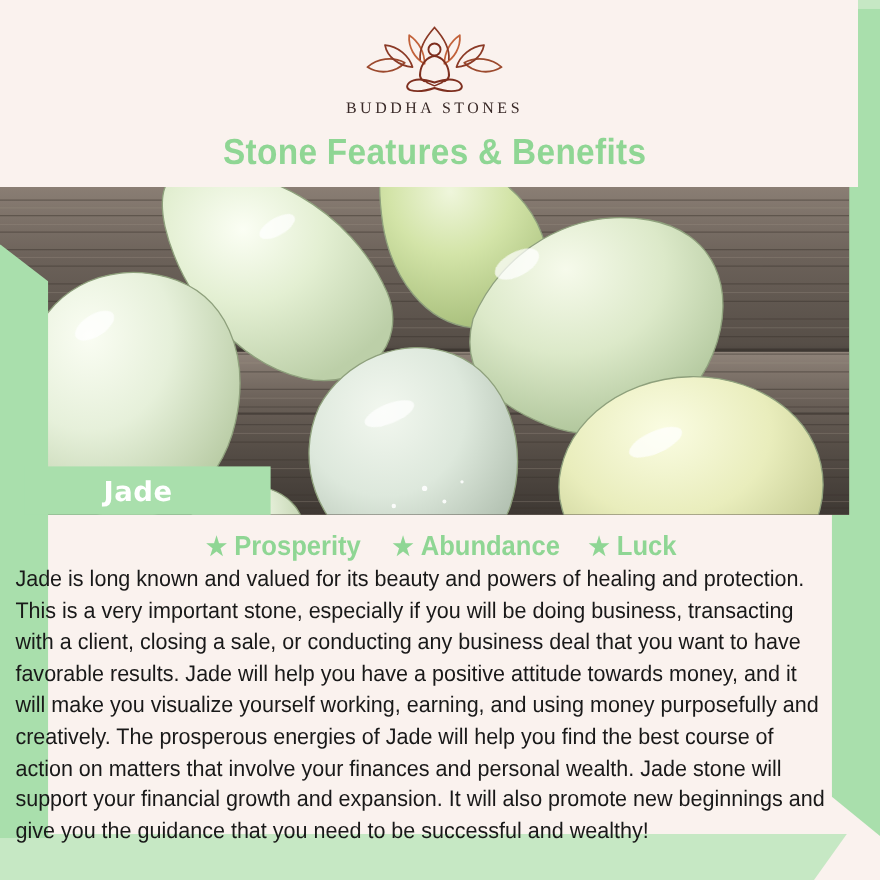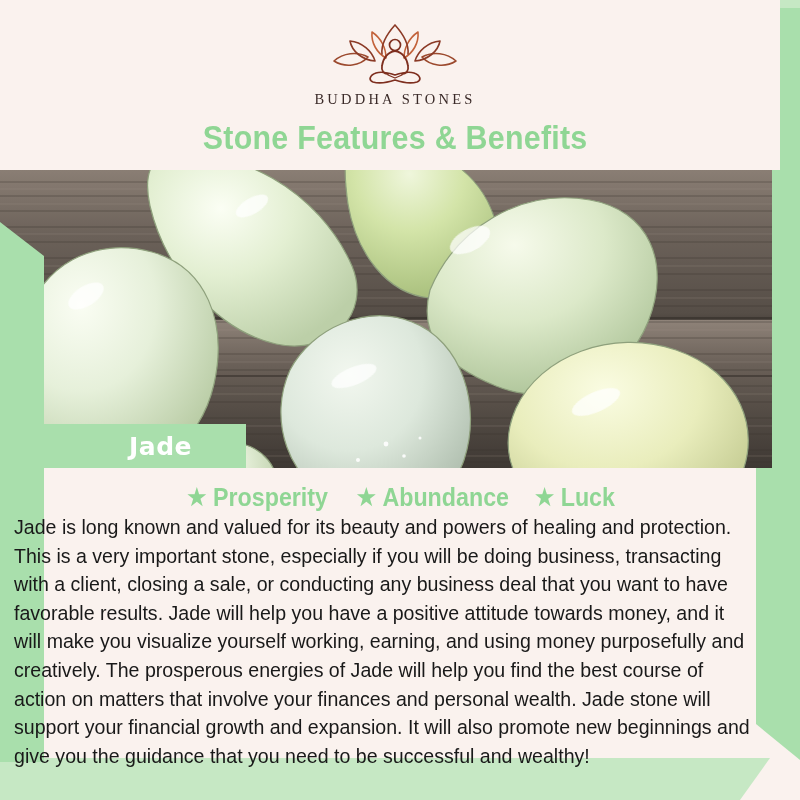--- a/index.html
+++ b/index.html
@@ -72,21 +72,21 @@
   }
   .photo svg { display:block; width:100%; height:100%; }
 
   
   .jade-band {
     position:absolute; left:22px; top:424px; width:224px; height:44px;
     background:#A9DFAC; z-index:5;
     display:flex; align-items:center;
   }
   .jade-label {
-    margin-left:107px;
+    margin-left:72px;
     color:#FFFFFF; font-weight:bold; font-size:25px;
     font-family:"DejaVu Sans", sans-serif;
     letter-spacing:0.5px;
   }
 
   
   .benefits {
     position:absolute; left:0; top:480px; width:800px; height:34px;
     z-index:5;
     display:flex; align-items:center; justify-content:center;

